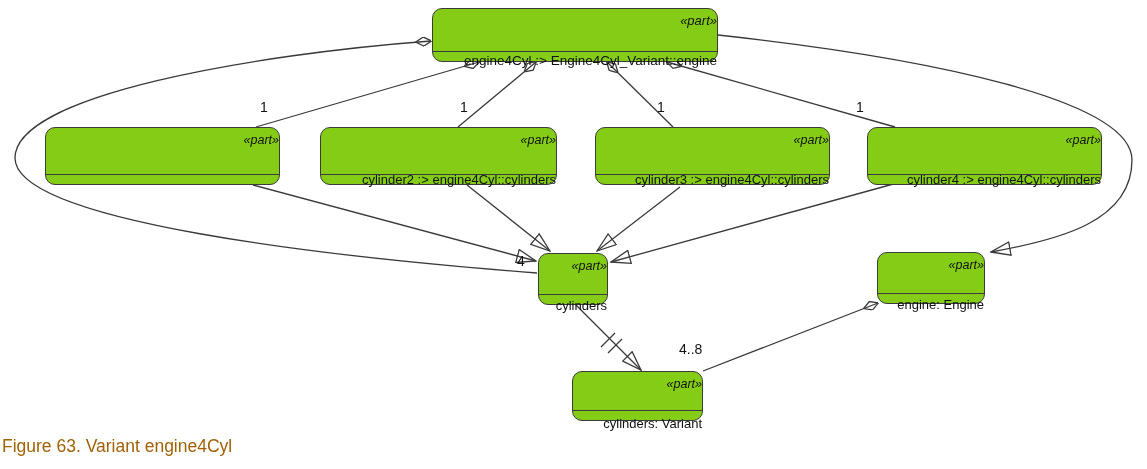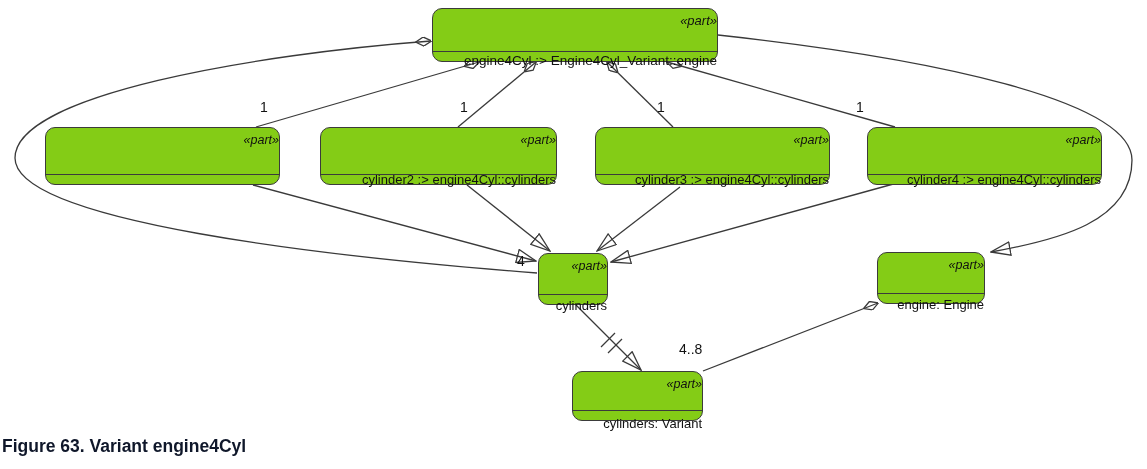--- a/index.html
+++ b/index.html
@@ -14,21 +14,21 @@
     border:1.5px solid #3b3b3b;border-radius:10px;
     display:flex;flex-direction:column;align-items:flex-end;
     padding-top:4px;
   }
   .node .sep{position:absolute;left:0;right:0;bottom:9px;height:0;border-top:1.5px solid #3b3b3b;}
   .stereo{font-style:italic;font-size:12.5px;line-height:16px;white-space:nowrap;}
   .nname{font-size:13px;line-height:16px;white-space:nowrap;margin-top:24px;}
   .node-top .stereo{font-size:13px;}
   .node-top .nname{font-size:13.5px;}
   .mult{position:absolute;font-size:14px;line-height:15px;color:#111;white-space:nowrap;}
-  .caption{position:absolute;left:2px;top:436px;font-size:17.5px;font-weight:bold;color:#0f172a;}
+  .caption{position:absolute;left:2px;top:436px;font-size:17.5px;font-weight:normal;color:#a16207;}
 </style>
 </head>
 <body>
 
 <div class="canvas">
 
   <svg class="edges" width="1147" height="469" viewBox="0 0 1147 469">
     <defs>
       <marker id="dia" viewBox="0 0 16 10" refX="15.5" refY="5" markerWidth="16" markerHeight="10" orient="auto" markerUnits="userSpaceOnUse">
         <path d="M16,5 L8,0.5 L0,5 L8,9.5 Z" fill="#2f2f2f" stroke="none"></path>

